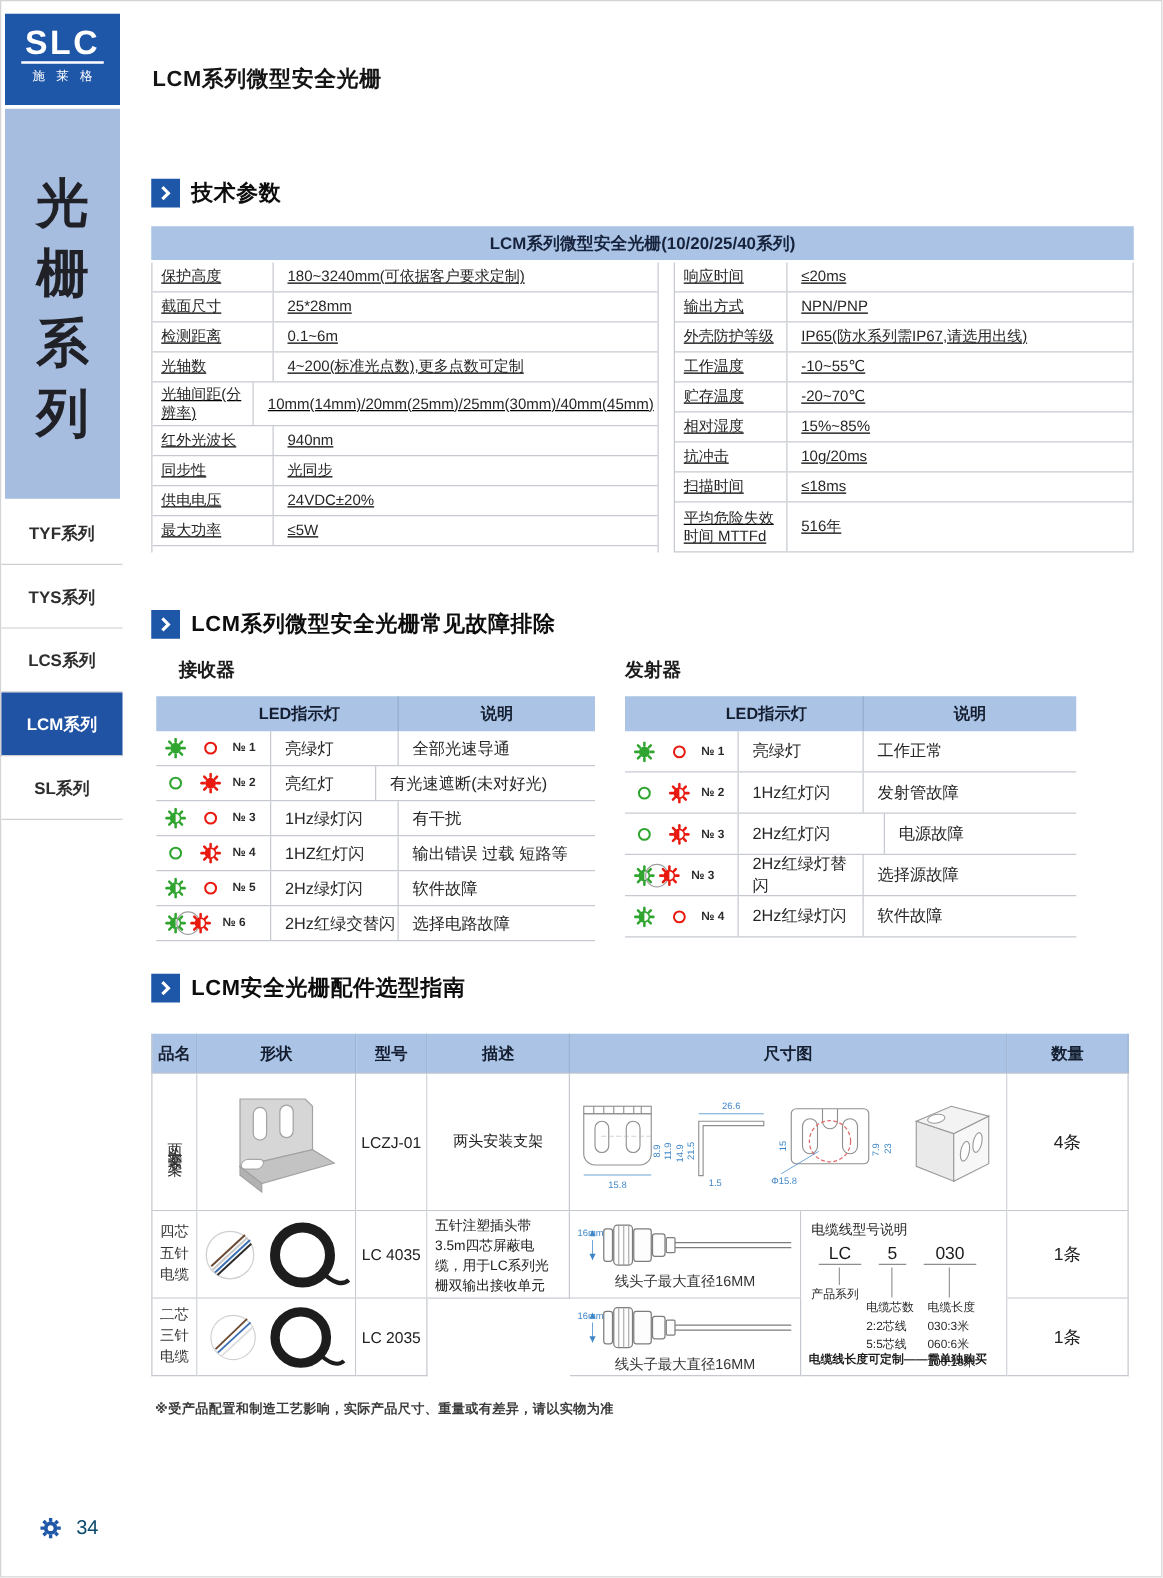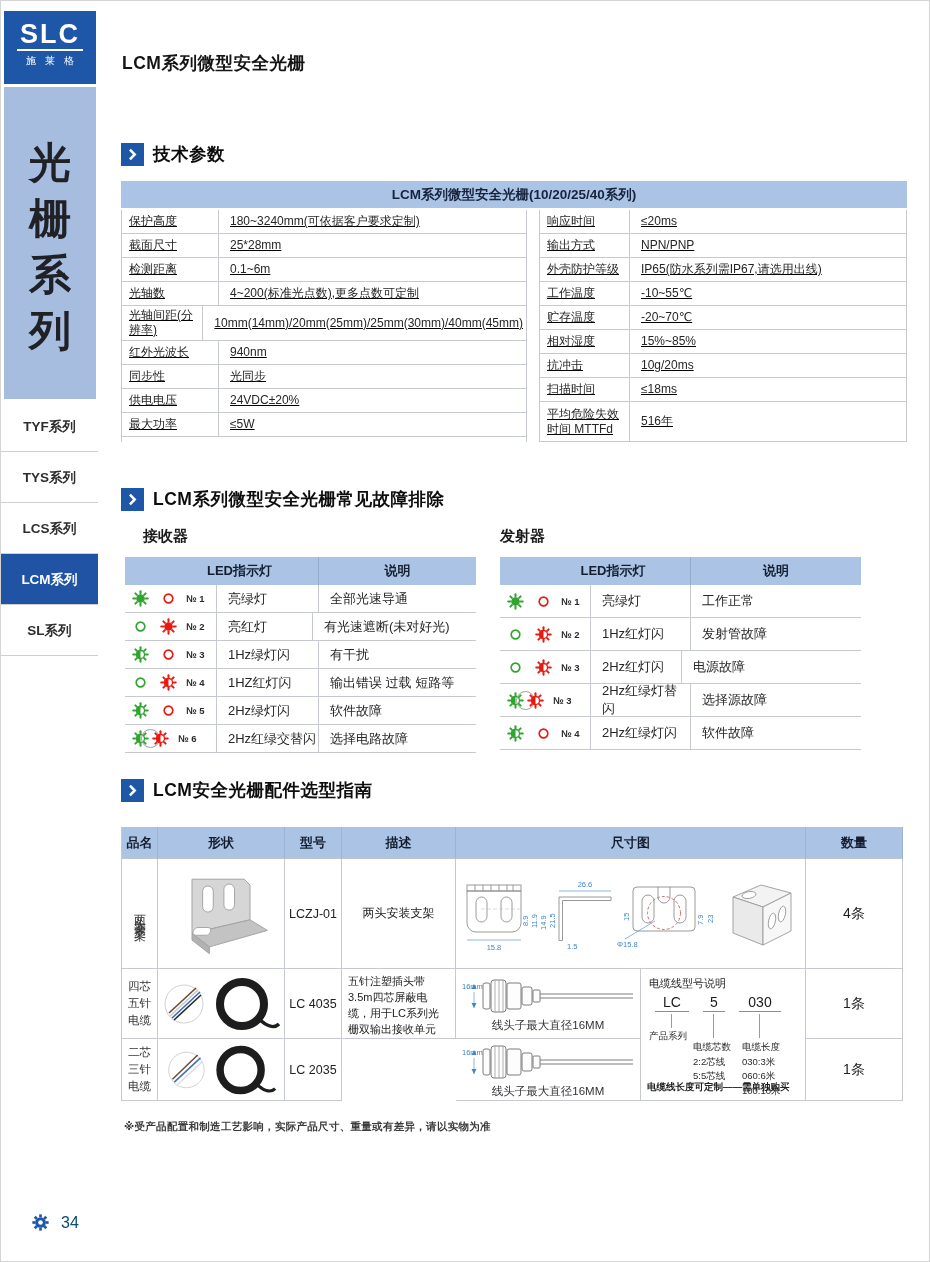--- a/index.html
+++ b/index.html
@@ -285,21 +285,21 @@
               <line x1="11" y1="1.6" x2="11" y2="4.4" transform="rotate(135 11 11)"></line>
               <line x1="11" y1="1.6" x2="11" y2="4.4" transform="rotate(180 11 11)"></line>
               <line x1="11" y1="1.6" x2="11" y2="4.4" transform="rotate(225 11 11)"></line>
               <line x1="11" y1="1.6" x2="11" y2="4.4" transform="rotate(270 11 11)"></line>
               <line x1="11" y1="1.6" x2="11" y2="4.4" transform="rotate(315 11 11)"></line>
             </g>
             <circle cx="11" cy="11" r="5.6" fill="#e81a10"></circle>
           </svg>
           <span class="no">№ 2</span>
         </div>
-        <div class="lcell lstate" style="width: 97px; font-family: Liberation Serif, serif;">亮红灯</div>
+        <div class="lcell lstate" style="width: 85px; font-family: Liberation Serif, serif;">亮红灯</div>
         <div class="lcell ldesc" style="flex: 1 1 0%;">有光速遮断(未对好光)</div>
       </div>
       <div class="lrow" style="height: 28px;">
         <div class="lcell icons" style="width: 91px;">
           <svg class="led" viewBox="0 0 22 22">
             <g stroke="#2fa42f" stroke-width="2.6" stroke-linecap="round">
               <line x1="11" y1="1.6" x2="11" y2="4.4" transform="rotate(0 11 11)"></line>
               <line x1="11" y1="1.6" x2="11" y2="4.4" transform="rotate(45 11 11)"></line>
               <line x1="11" y1="1.6" x2="11" y2="4.4" transform="rotate(90 11 11)"></line>
               <line x1="11" y1="1.6" x2="11" y2="4.4" transform="rotate(135 11 11)"></line>
@@ -470,21 +470,21 @@
               <line x1="11" y1="1.6" x2="11" y2="4.4" transform="rotate(180 11 11)"></line>
               <line x1="11" y1="1.6" x2="11" y2="4.4" transform="rotate(225 11 11)"></line>
               <line x1="11" y1="1.6" x2="11" y2="4.4" transform="rotate(270 11 11)"></line>
               <line x1="11" y1="1.6" x2="11" y2="4.4" transform="rotate(315 11 11)"></line>
             </g>
             <circle cx="11" cy="11" r="5.2" fill="none" stroke="#e81a10" stroke-width="1.7"></circle>
             <path d="M11 5.2 A5.8 5.8 0 0 0 11 16.8 Z" fill="#e81a10"></path>
           </svg>
           <span class="no">№ 3</span>
         </div>
-        <div class="lcell lstate" style="width: 92px;">2Hz红灯闪</div>
+        <div class="lcell lstate" style="width: 118px;">2Hz红灯闪</div>
         <div class="lcell ldesc" style="flex: 1 1 0%;">电源故障</div>
       </div>
       <div class="lrow" style="height: 33px;">
         <div class="lcell icons" style="width: 90px;">
           <svg class="led" viewBox="0 0 22 22">
             <g stroke="#2fa42f" stroke-width="2.6" stroke-linecap="round">
               <line x1="11" y1="1.6" x2="11" y2="4.4" transform="rotate(0 11 11)"></line>
               <line x1="11" y1="1.6" x2="11" y2="4.4" transform="rotate(45 11 11)"></line>
               <line x1="11" y1="1.6" x2="11" y2="4.4" transform="rotate(90 11 11)"></line>
               <line x1="11" y1="1.6" x2="11" y2="4.4" transform="rotate(135 11 11)"></line>

